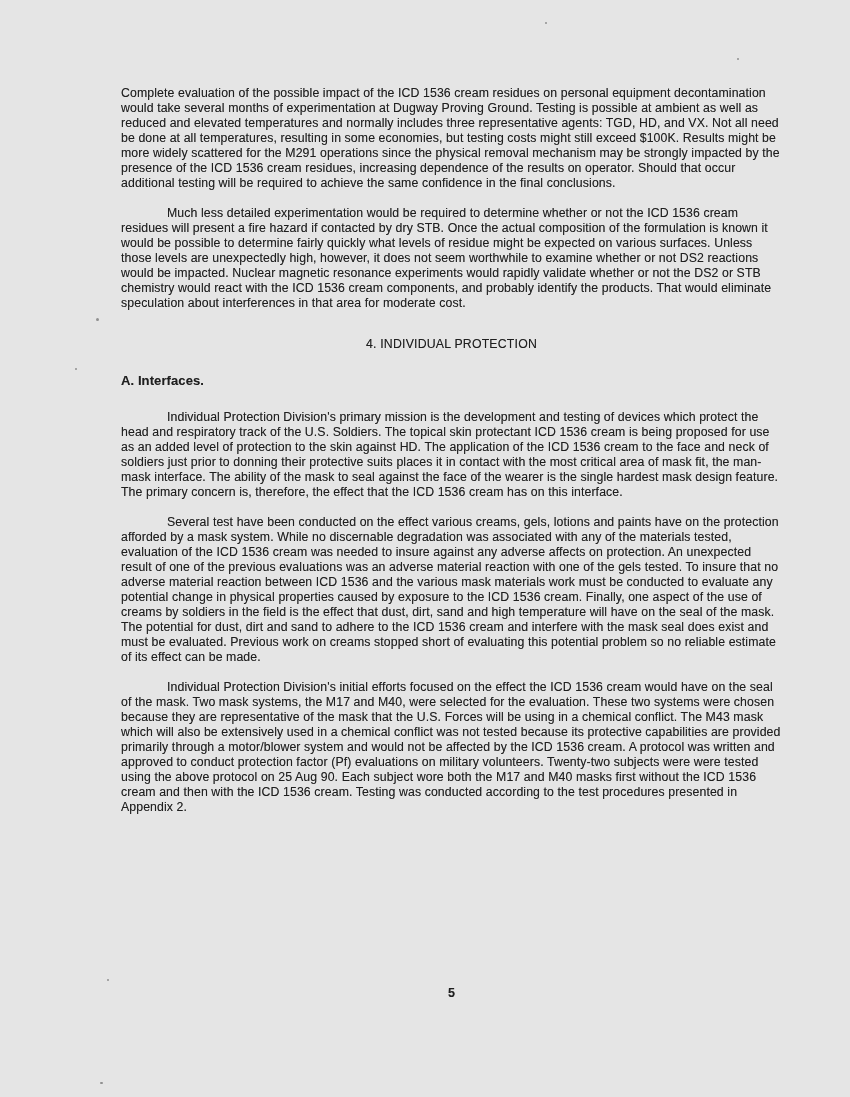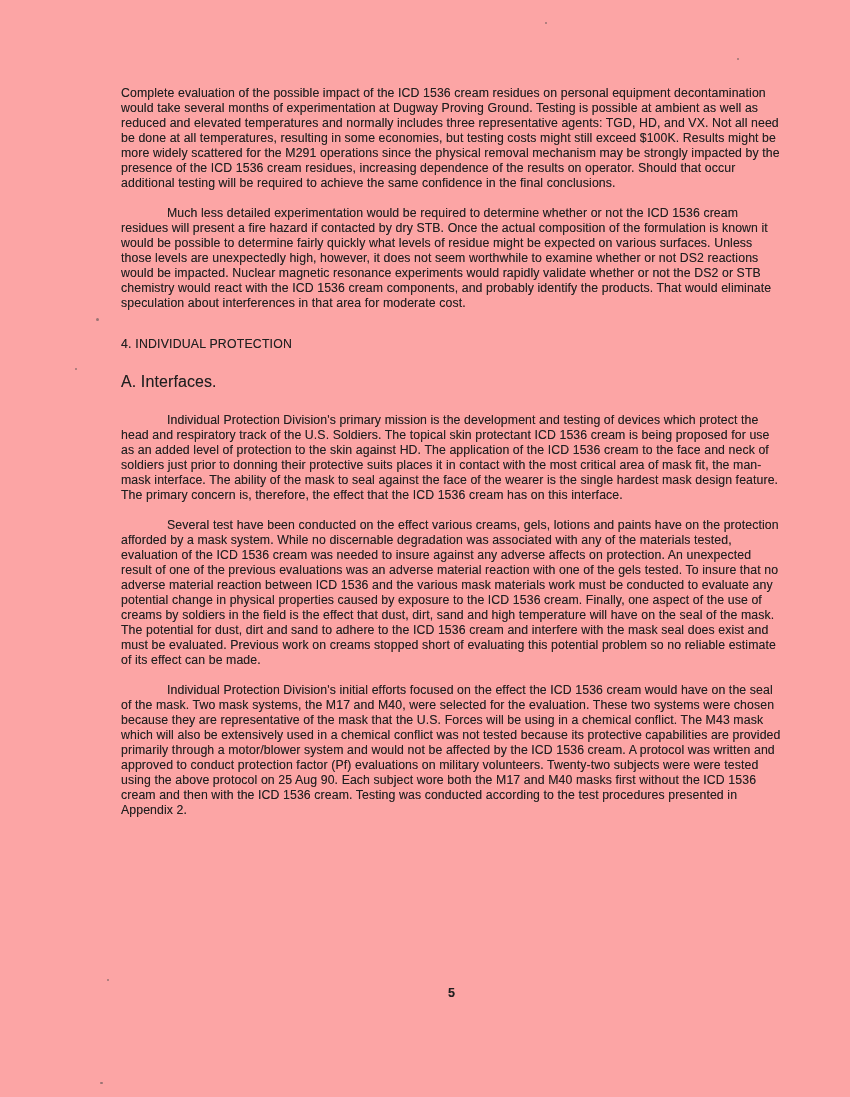--- a/index.html
+++ b/index.html
@@ -5,21 +5,21 @@
   html, body {
     margin: 0;
     padding: 0;
     background: #ffffff;
   }
   .page {
     position: relative;
     width: 850px;
     height: 1097px;
     margin: 0 auto;
-    background: #fca5a5;
+    background: #e5e5e5;
     overflow: hidden;
     font-family: "Liberation Sans", sans-serif;
     color: #1f1f1f;
     -webkit-font-smoothing: antialiased;
   }
   .content {
     position: absolute;
     left: 121px;
     top: 86px;
     width: 661px;
@@ -33,24 +33,25 @@
   }
   .para.indent {
     text-indent: 46px;
   }
   .heading {
     font-size: 12.3px;
     font-weight: normal;
     letter-spacing: 0.2px;
     margin: 26px 0 22px 0;
     text-shadow: 0 0 0.6px rgba(40,40,40,0.45);
+    text-align: center;
   }
   .subheading {
-    font-size: 16px;
-    font-weight: normal;
+    font-size: 13px;
+    font-weight: bold;
     letter-spacing: 0.1px;
     margin: 0 0 22px 0;
     text-shadow: 0 0 0.6px rgba(40,40,40,0.45);
   }
   .page-number {
     position: absolute;
     top: 986px;
     left: 121px;
     width: 661px;
     text-align: center;

